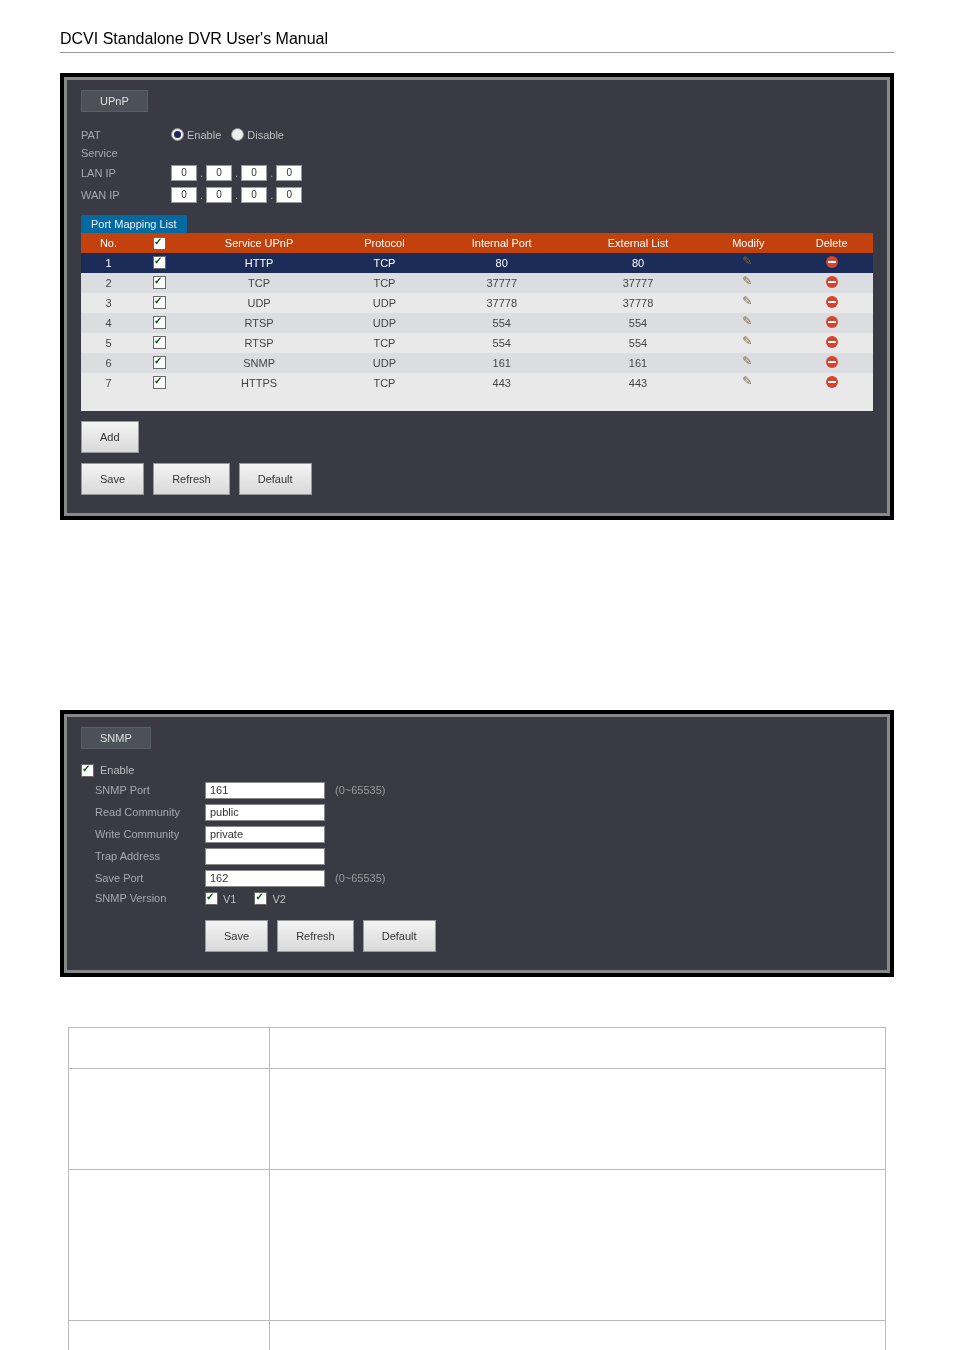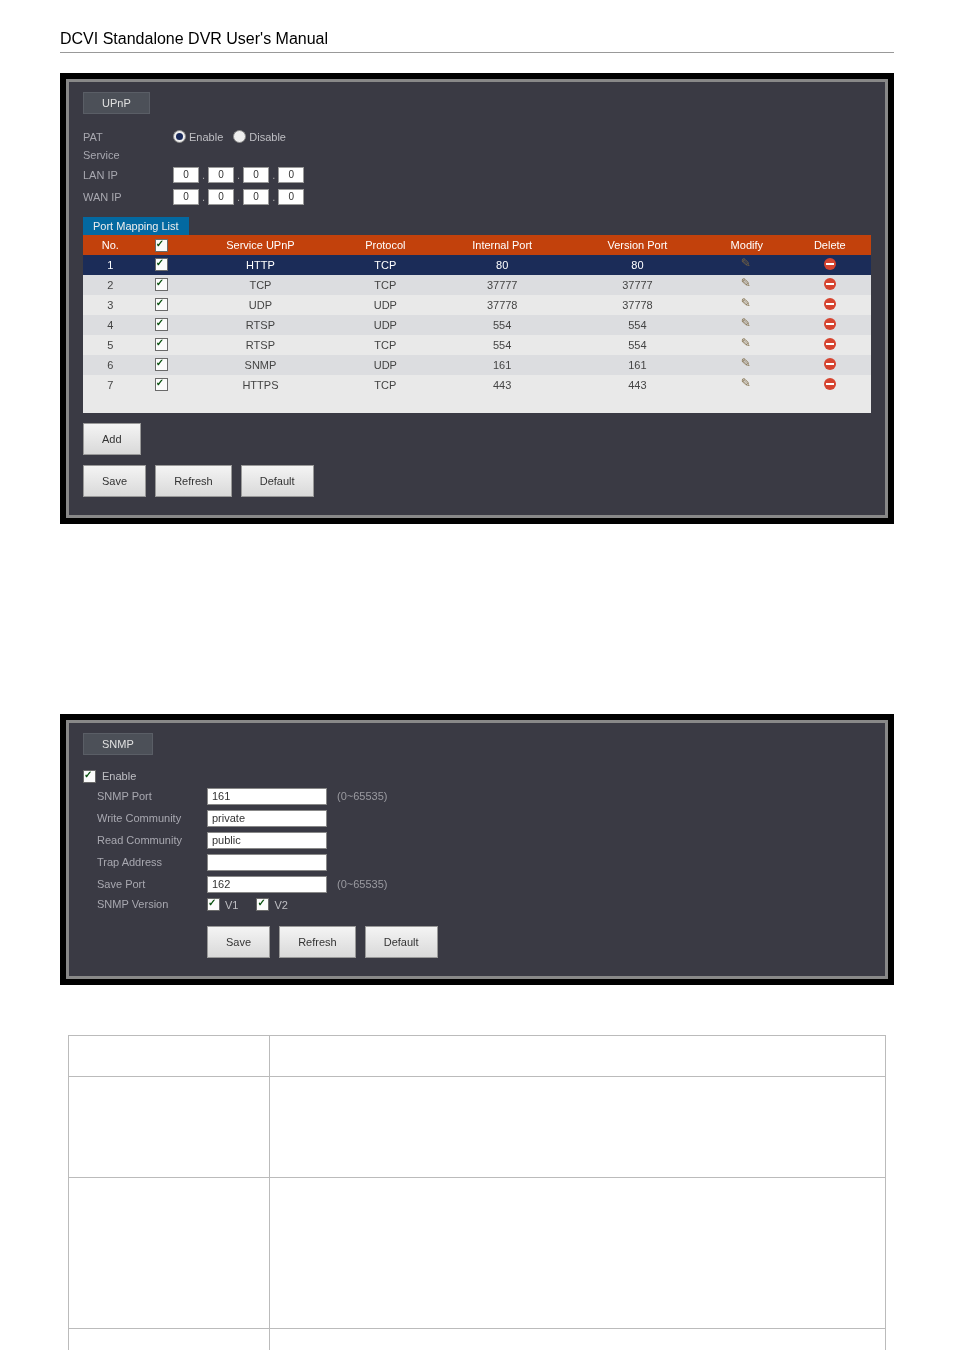--- a/index.html
+++ b/index.html
@@ -15,21 +15,21 @@
     text-align: left;
     font-size: 16px;
     color: #000;
     margin-bottom: 4px;
   }
   .title-underline {
     border-bottom: 1px solid #999;
     margin-bottom: 20px;
   }
   .panel-wrap {
-    border: 6px solid #000000;
+    border: 4px solid #000000;
     padding: 3px;
     background: #888;
     margin-bottom: 40px;
   }
   .panel-dark {
     background: #3a3a44;
     padding: 10px 14px 18px 14px;
     font-size: 11px;
     color: #bfbfc4;
   }
@@ -291,21 +291,21 @@
       <span class="subtab">Port Mapping List</span>
 
       <table class="grid">
         <thead>
           <tr>
             <th>No.</th>
             <th><span class="chk on"></span></th>
             <th>Service UPnP</th>
             <th>Protocol</th>
             <th>Internal Port</th>
-            <th>Version Port</th>
+            <th>External List</th>
             <th>Modify</th>
             <th>Delete</th>
           </tr>
         </thead>
         <tbody id="upnp-body">
             <tr class="sel">
               <td>1</td>
               <td><span class="chk on"></span></td>
               <td>HTTP</td>
               <td>TCP</td>
@@ -400,26 +400,26 @@
         <span class="chk on"></span>
         <span style="margin-left:6px">Enable</span>
       </div>
 
       <div class="snmp-row">
         <span class="snmp-label">SNMP Port</span>
         <input class="txt" value="161" style="">
         <span class="hint">(0~65535)</span>
       </div>
       <div class="snmp-row">
+        <span class="snmp-label">Read Community</span>
+        <input class="txt" value="public" style="">
+      </div>
+      <div class="snmp-row">
         <span class="snmp-label">Write Community</span>
         <input class="txt" value="private" style="">
-      </div>
-      <div class="snmp-row">
-        <span class="snmp-label">Read Community</span>
-        <input class="txt" value="public" style="">
       </div>
       <div class="snmp-row">
         <span class="snmp-label">Trap Address</span>
         <input class="txt" value="" style="">
       </div>
       <div class="snmp-row">
         <span class="snmp-label">Save Port</span>
         <input class="txt" value="162" style="">
         <span class="hint">(0~65535)</span>
       </div>

